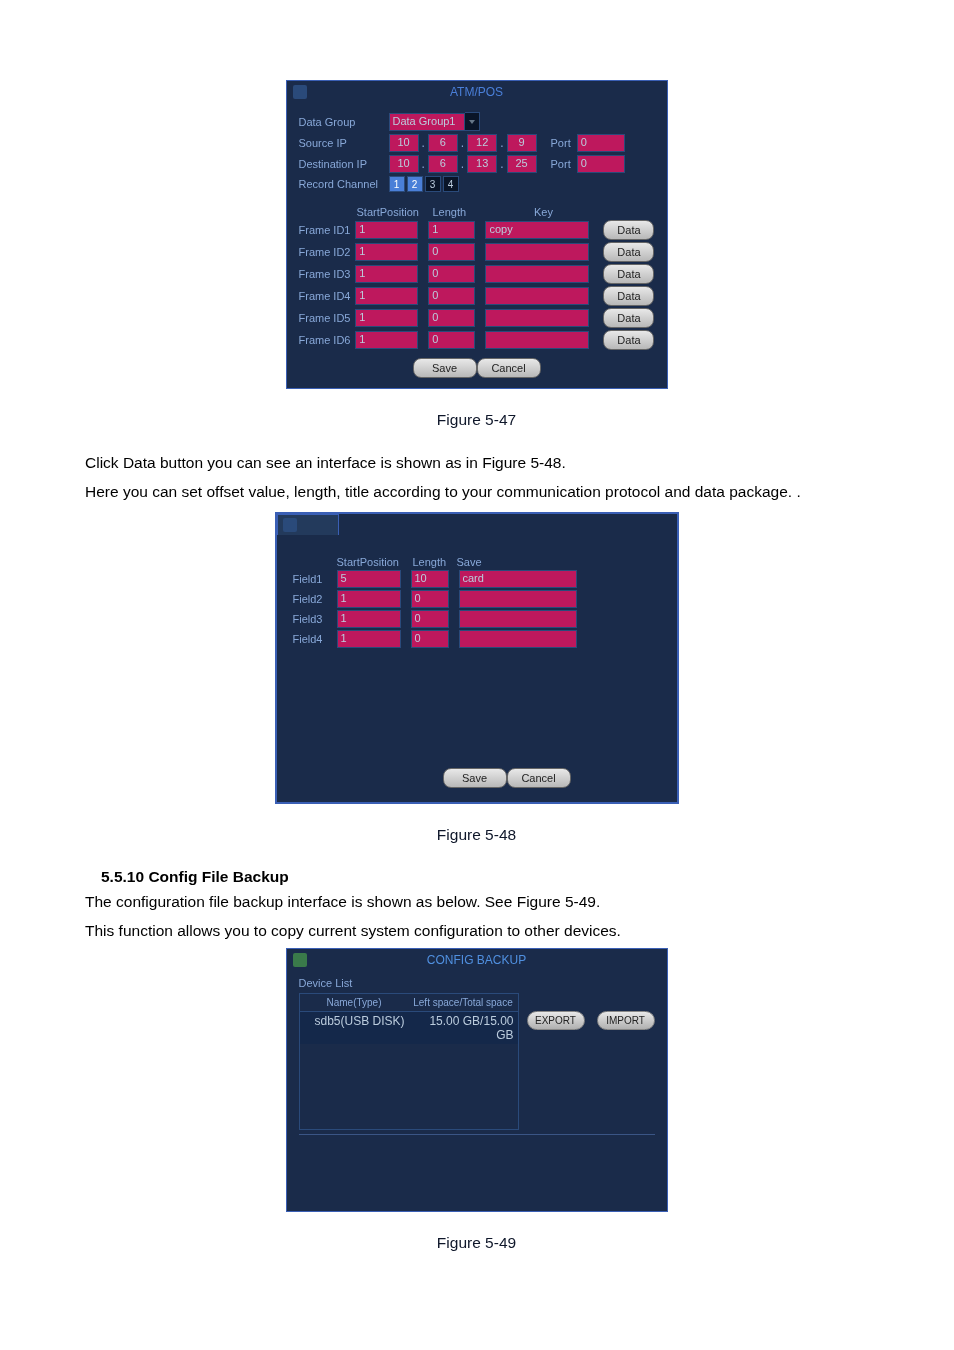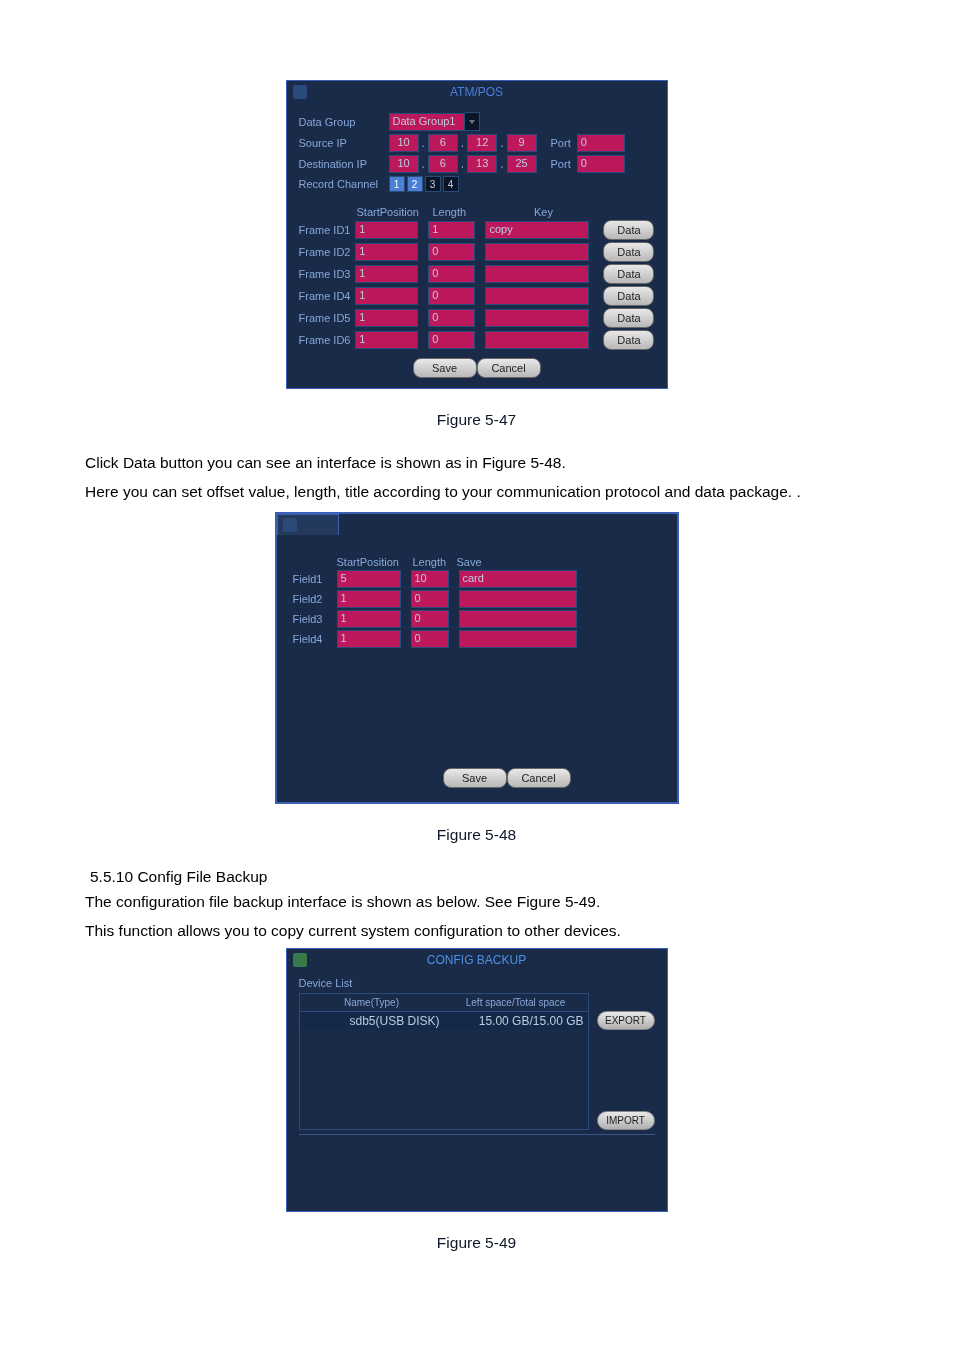--- a/index.html
+++ b/index.html
@@ -91,23 +91,23 @@
     margin: 6px 0;
   }
   .para-narrow { margin-top: 2px; }
   .caption {
     text-align:center;
     font-size: 15.5px;
     color:#0f172a;
     margin: 22px 0;
   }
   .section-head {
-    font-weight: normal;
+    font-weight: bold;
     font-size: 15.5px;
-    margin: 24px 0 4px 5px;
+    margin: 24px 0 4px 16px;
   }
   
   .fig1 { width: 380px; margin: 0 auto; }
   
   .fig2 { width: 400px; margin: 0 auto; border:2px solid #3a5fb5; }
   .fig2 .dialog-body { padding: 28px 16px 14px 16px; }
   .fig2 .tabstub {
     position:absolute; top:0; left:0;
     width:60px; height:20px;
     background:#233a5c; border:1px solid #3a5fb5; border-bottom:none;
@@ -118,21 +118,21 @@
   .fig3 .dialog-title { color:#5090e0; }
   .dev-box {
     border:1px solid #2a4a7a;
     margin-top:4px;
     height: 135px;
   }
   .dev-head { display:flex; border-bottom:1px solid #2a4a7a; }
   .dev-head span { color:#88a8d8; font-size:10px; padding:3px 4px; flex:1; text-align:center; }
   .dev-row { display:flex; background:#14284a; }
   .dev-row span { color:#bcd; font-size:12px; padding:2px 4px; flex:1; text-align:right; }
-  .side-btns { display:flex; flex-direction:column; gap:0; margin-left:8px;justify-content:space-between; }
+  .side-btns { display:flex; flex-direction:row; gap:12px; margin-left:8px;justify-content:space-between; }
   .btn-round {
     border:1px solid #888; border-radius:10px;
     background:linear-gradient(#e8e8e8,#b0b0b0);
     color:#222; font-size:10px;
     width:56px; height:17px;
     display:flex; align-items:center; justify-content:center;
   }
   .fig3-lower { height: 66px; }
   .sep-line { border-top:1px solid #3a5585; margin:4px 0 0 0; }
 </style>

